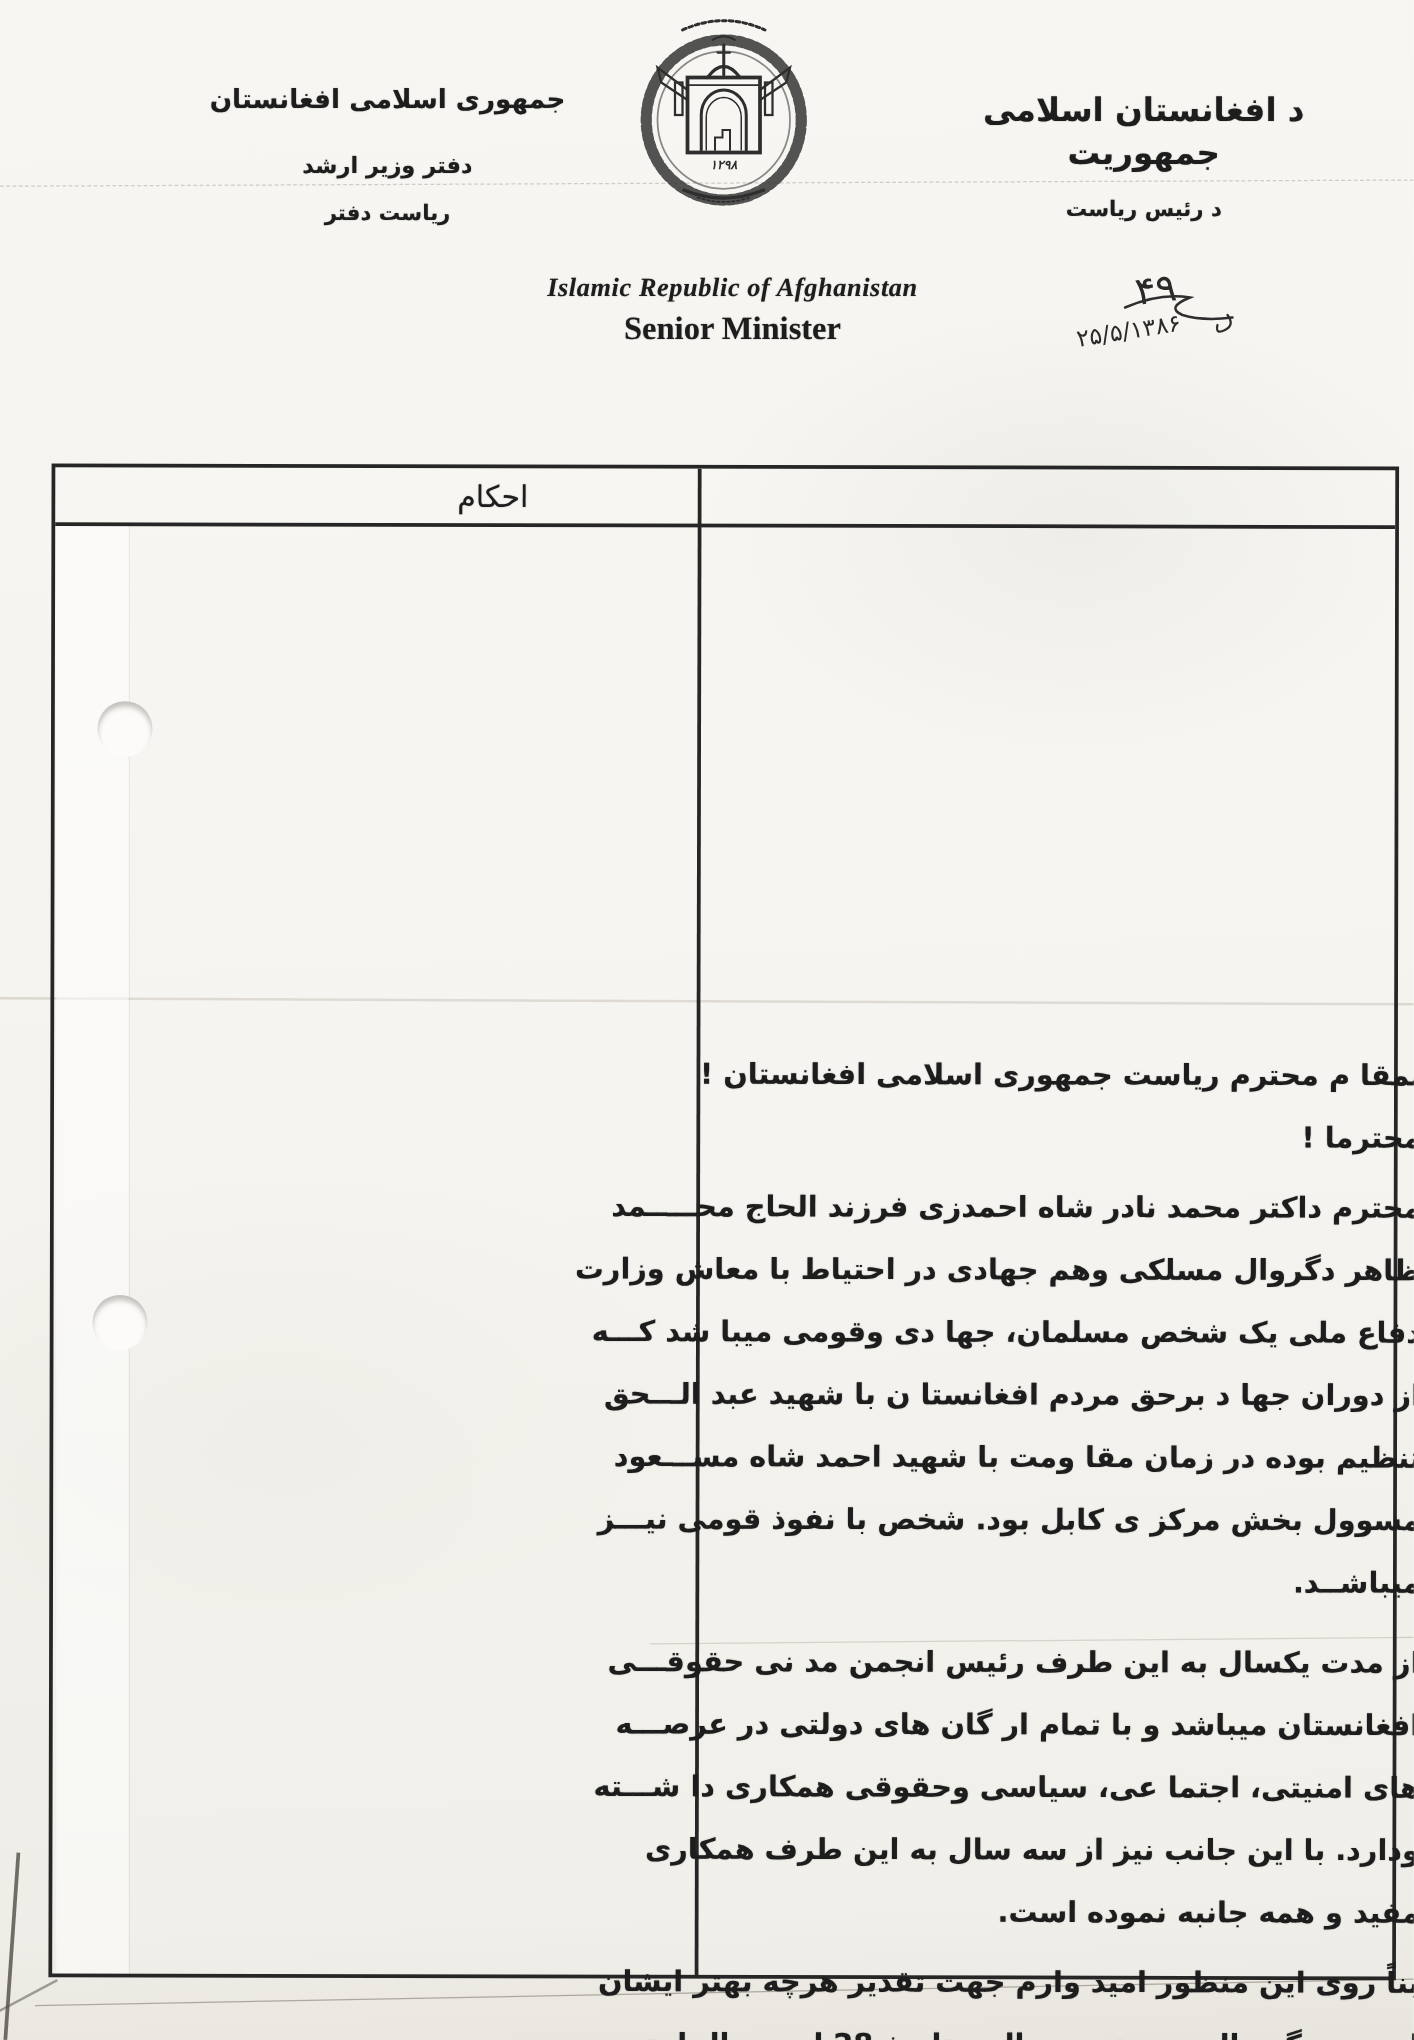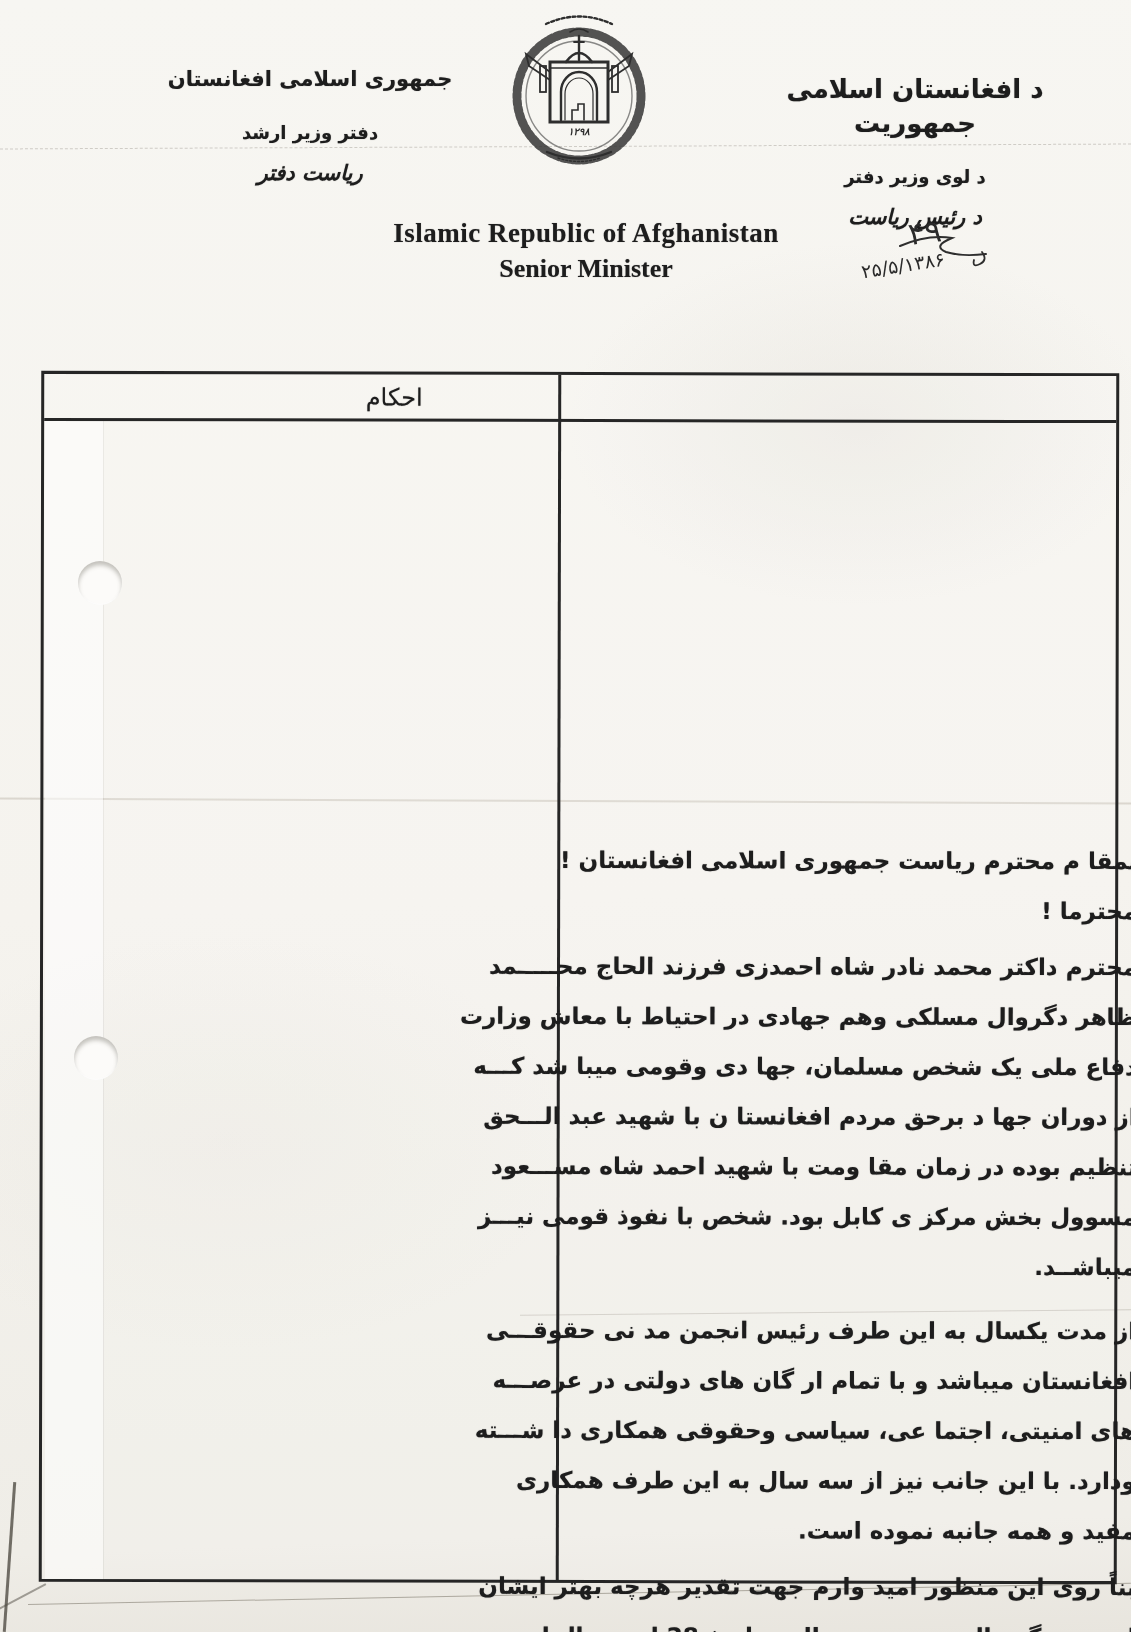--- a/index.html
+++ b/index.html
@@ -12,25 +12,25 @@
     font-family:"DejaVu Sans",sans-serif;color:#1d1d1d;
   }
   .abs{position:absolute;}
   .ink{color:#1d1d1d;text-shadow:0 0 1px rgba(25,25,25,.45);}
   
   .lh-block{font-weight:bold;text-align:center;}
   .lh-dari{left:140px;top:62px;width:340px;}
   .lh-pashto{left:745px;top:72px;width:340px;}
   .lh-l1{font-size:21px;line-height:34px;}
   .lh-l2{font-size:18px;margin-top:26px;}
-  .lh-l3{font-size:21px;margin-top:18px;font-style:italic;}
+  .lh-l3{font-size:17px;margin-top:18px;}
   .lh-pashto .lh-l1{font-size:26px;}
   .emblem-wrap{left:500px;top:8px;width:158px;height:162px;font-style:italic;}
   .eng-title{left:256px;top:218px;width:660px;text-align:center;font-family:"Liberation Serif",serif;font-weight:bold;}
-  .eng-l1{font-size:27px;letter-spacing:.5px;}
+  .eng-l1{font-size:21px;letter-spacing:.5px;font-style:italic;}
   .eng-l2{font-size:26px;margin-top:5px;}
   
   .hw{font-family:"DejaVu Sans",sans-serif;color:#2a2a2a;}
   .hw-number{left:908px;top:214px;font-size:31px;transform:rotate(-7deg);letter-spacing:2px;}
   .hw-flourish{left:852px;top:232px;}
   .hw-date{left:828px;top:254px;width:150px;font-size:19px;transform:rotate(-9deg);direction:rtl;text-align:center;letter-spacing:1px;}
   
   .crease{pointer-events:none;}
   .crease-1{left:0;top:146px;width:1131px;border-top:1px dashed rgba(115,110,98,.30);transform:rotate(-.25deg);}
   .crease-2{left:0;top:800px;width:1131px;border-top:2px solid rgba(175,168,155,.38);transform:rotate(.25deg);}
@@ -105,21 +105,20 @@
 
       <text x="79" y="127" text-anchor="middle" font-size="10" font-weight="bold" fill="#2e2e2e">۱۲۹۸</text>
 
       <path class="stroke" d="M47,144 q32,13 64,0" stroke-width="2.4"></path>
       <path class="stroke" d="M58,150 q21,7 42,0" stroke-width="1.4" stroke-dasharray="2 2"></path>
     </svg>
   </div>
 
   <div class="abs lh-block lh-pashto ink" dir="rtl">
     <div class="lh-l1">د افغانستان اسلامی جمهوریت</div>
-    <div class="lh-l2">د لوی وزیر دفتر</div>
     <div class="lh-l3">د رئیس ریاست</div>
   </div>
 
   <div class="abs eng-title ink">
     <div class="eng-l1">Islamic Republic of Afghanistan</div>
     <div class="eng-l2">Senior Minister</div>
   </div>
 
   <div class="abs hw hw-number">۴۹</div>
   <div class="abs hw-flourish">

